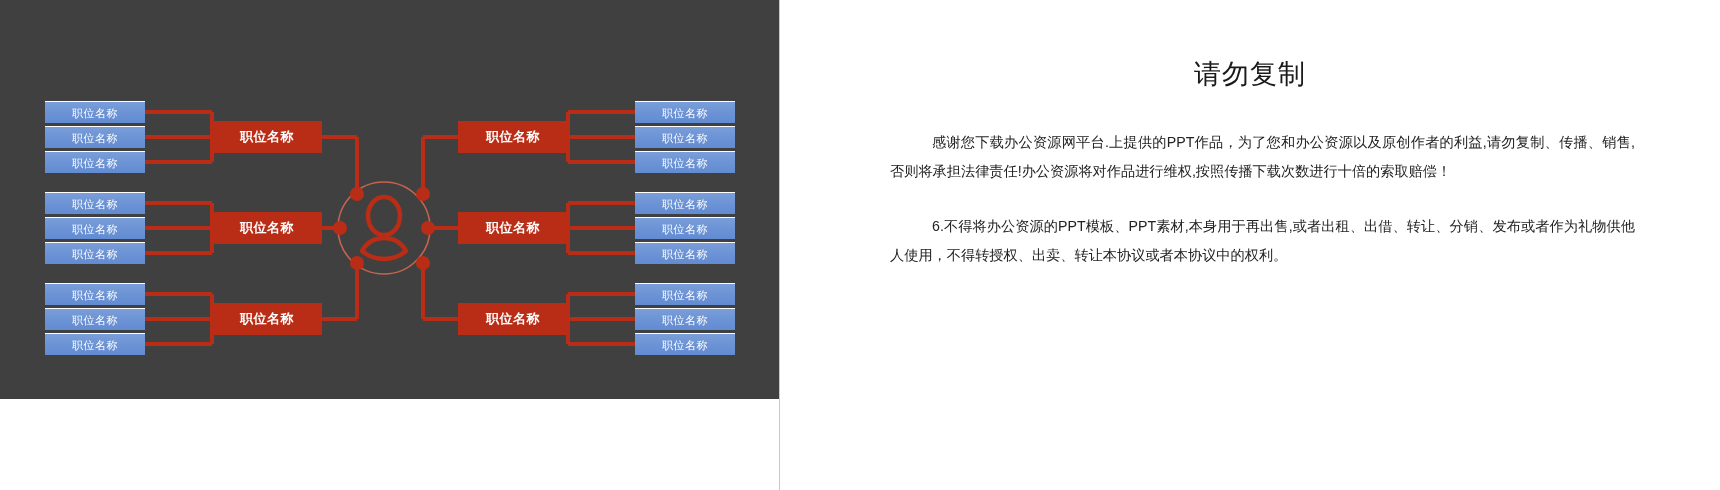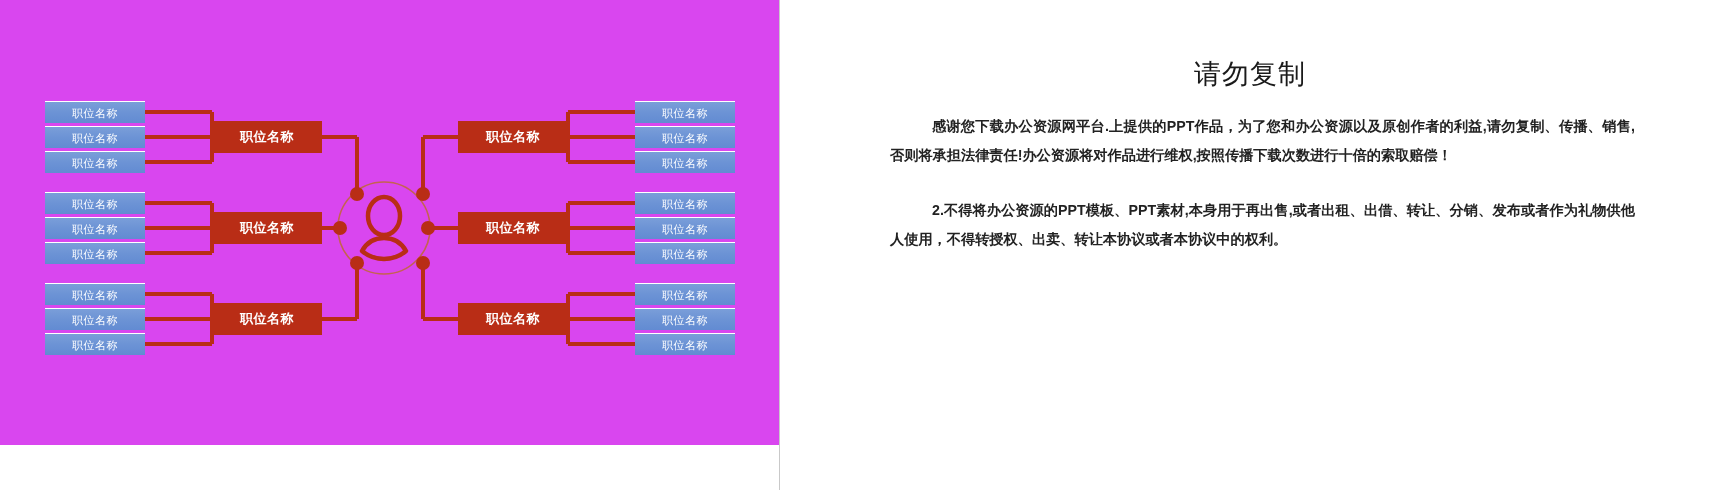--- a/index.html
+++ b/index.html
@@ -16,22 +16,22 @@
   }
   #slide {
     position: absolute;
     inset: 0;
     display: flex;
   }
   
   #left-panel {
     position: relative;
     width: 780px;
-    height: 445px;
-    background: #d946ef;
+    height: 399px;
+    background: #404040;
     flex: 0 0 780px;
   }
   #divider {
     position: absolute;
     left: 779px;
     top: 0;
     width: 1px;
     height: 490px;
     background: #c9c9c9;
   }
@@ -96,24 +96,23 @@
   #copyright-body {
     position: absolute;
     left: 110px;
     top: 112px;
     width: 745px;
     font-size: 14.2px;
     color: #222222;
     line-height: 29px;
   }
   #copyright-body p {
-    margin: 0 0 26px 0;
+    margin: 16px 0 26px 0;
     text-indent: 42px;
     text-align: justify;
-    font-weight: bold;
   }
   #copyright-body p:last-child { margin-bottom: 0; }
 </style>
 </head>
 <body>
 
 <div id="slide">
 
   <div id="left-panel">
     <div id="chart-area">
@@ -213,17 +212,17 @@
       <div class="mid-box" style="left:458px; top:303px;">职位名称</div>
 
     </div>
     <div id="divider"></div>
   </div>
 
   <div id="right-panel">
     <div id="copyright-title">请勿复制</div>
     <div id="copyright-body">
       <p>感谢您下载办公资源网平台.上提供的PPT作品，为了您和办公资源以及原创作者的利益,请勿复制、传播、销售,否则将承担法律责任!办公资源将对作品进行维权,按照传播下载次数进行十倍的索取赔偿！</p>
-      <p>2.不得将办公资源的PPT模板、PPT素材,本身用于再出售,或者出租、出借、转让、分销、发布或者作为礼物供他人使用，不得转授权、出卖、转让本协议或者本协议中的权利。</p>
+      <p>6.不得将办公资源的PPT模板、PPT素材,本身用于再出售,或者出租、出借、转让、分销、发布或者作为礼物供他人使用，不得转授权、出卖、转让本协议或者本协议中的权利。</p>
     </div>
   </div>
 
 </div>
 
 </body></html>

